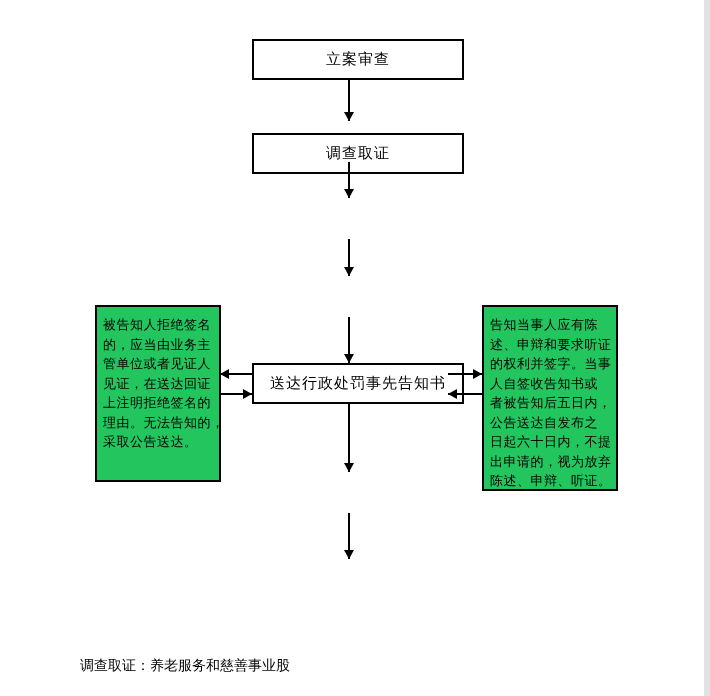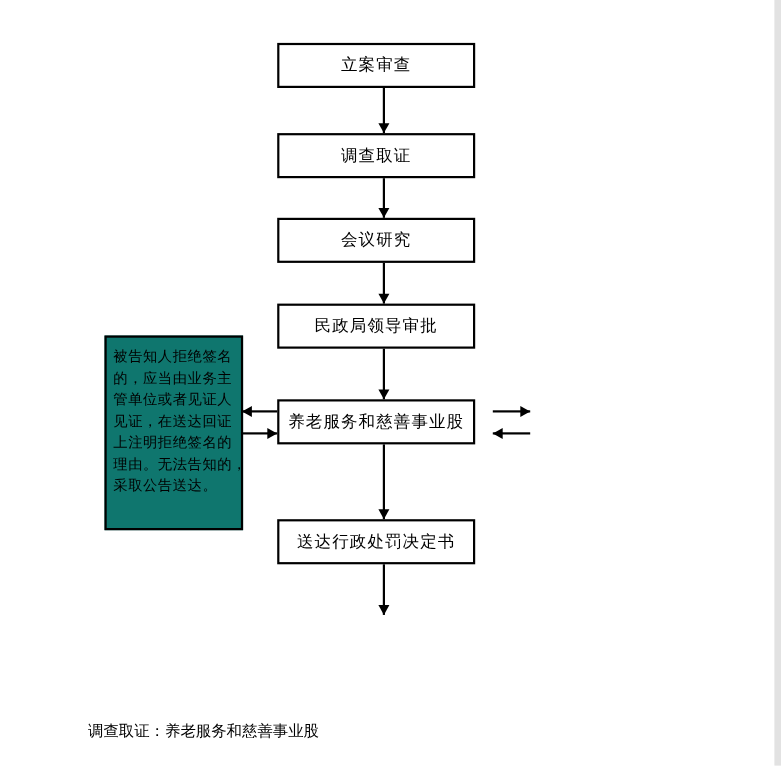--- a/index.html
+++ b/index.html
@@ -8,21 +8,21 @@
     background: #ffffff;
     font-family: "DejaVu Sans", sans-serif;
     color: #000000;
     overflow: hidden;
   }
   .canvas { position: absolute; left: 0; top: 0; width: 710px; height: 696px; }
 
   
   .step {
     position: absolute;
-    left: 252px; width: 180px; height: 41px;
+    left: 252px; width: 212px; height: 41px;
     border: 2px solid #000;
     background: #fff;
     box-sizing: border-box;
     display: flex; align-items: center; justify-content: center;
     font-size: 15px; letter-spacing: 1px;
   }
 
   
   .varrow {
     position: absolute; left: 348px; width: 2px; background: #000;
@@ -44,21 +44,21 @@
   .hline.arrow-right::after {
     content: ""; position: absolute; right: 0; top: -4px;
     border-top: 5px solid transparent; border-bottom: 5px solid transparent;
     border-left: 9px solid #000;
   }
 
   
   .note {
     position: absolute;
     border: 2px solid #000;
-    background: #0f766e;
+    background: #22c55e;
     box-sizing: border-box;
     font-size: 13px;
     letter-spacing: 0.5px;
     white-space: pre;
     padding: 8px 6px;
   }
   .note-left  { left: 95px;  top: 305px; width: 126px; height: 177px; line-height: 19.5px; }
   .note-right { left: 482px; top: 305px; width: 136px; height: 186px; line-height: 19.5px; }
 
   
@@ -72,40 +72,46 @@
     position: absolute; right: 0; top: 0; width: 6px; height: 696px;
     background: #e2e2e2;
   }
 </style>
 </head>
 <body>
 
 <div class="canvas">
 
   <div class="step" style="top:39px">立案审查</div>
-  <div class="step" style="top:121px">调查取证</div>
-  <div class="step" style="top:198px">会议研究</div>
-  <div class="step" style="top:276px">民政局领导审批</div>
-  <div class="step" style="top:363px">养老服务和慈善事业股</div>
-  <div class="step" style="top:472px">送达行政处罚决定书</div>
+  <div class="step" style="top:133px">调查取证</div>
+  <div class="step" style="top:363px">送达行政处罚事先告知书</div>
 
   <div class="varrow" style="top:80px;  height:41px"></div>
   <div class="varrow" style="top:162px; height:36px"></div>
   <div class="varrow" style="top:239px; height:37px"></div>
   <div class="varrow" style="top:317px; height:46px"></div>
   <div class="varrow" style="top:404px; height:68px"></div>
   <div class="varrow" style="top:513px; height:46px"></div>
 
   <div class="note note-left">被告知人拒绝签名
 的，应当由业务主
 管单位或者见证人
 见证，在送达回证
 上注明拒绝签名的
 理由。无法告知的，
 采取公告送达。</div>
+  <div class="note note-right">告知当事人应有陈
+述、申辩和要求听证
+的权利并签字。当事
+人自签收告知书或
+者被告知后五日内，
+公告送达自发布之
+日起六十日内，不提
+出申请的，视为放弃
+陈述、申辩、听证。</div>
 
   <div class="hline arrow-left" style="left:220px; top:373px; width:32px"></div>
   <div class="hline arrow-right" style="left:220px; top:393px; width:32px"></div>
   <div class="hline arrow-right" style="left:448px; top:373px; width:34px"></div>
   <div class="hline arrow-left" style="left:448px; top:393px; width:34px"></div>
 
   <div class="footer">
     <div>调查取证：养老服务和慈善事业股</div>
     
     

